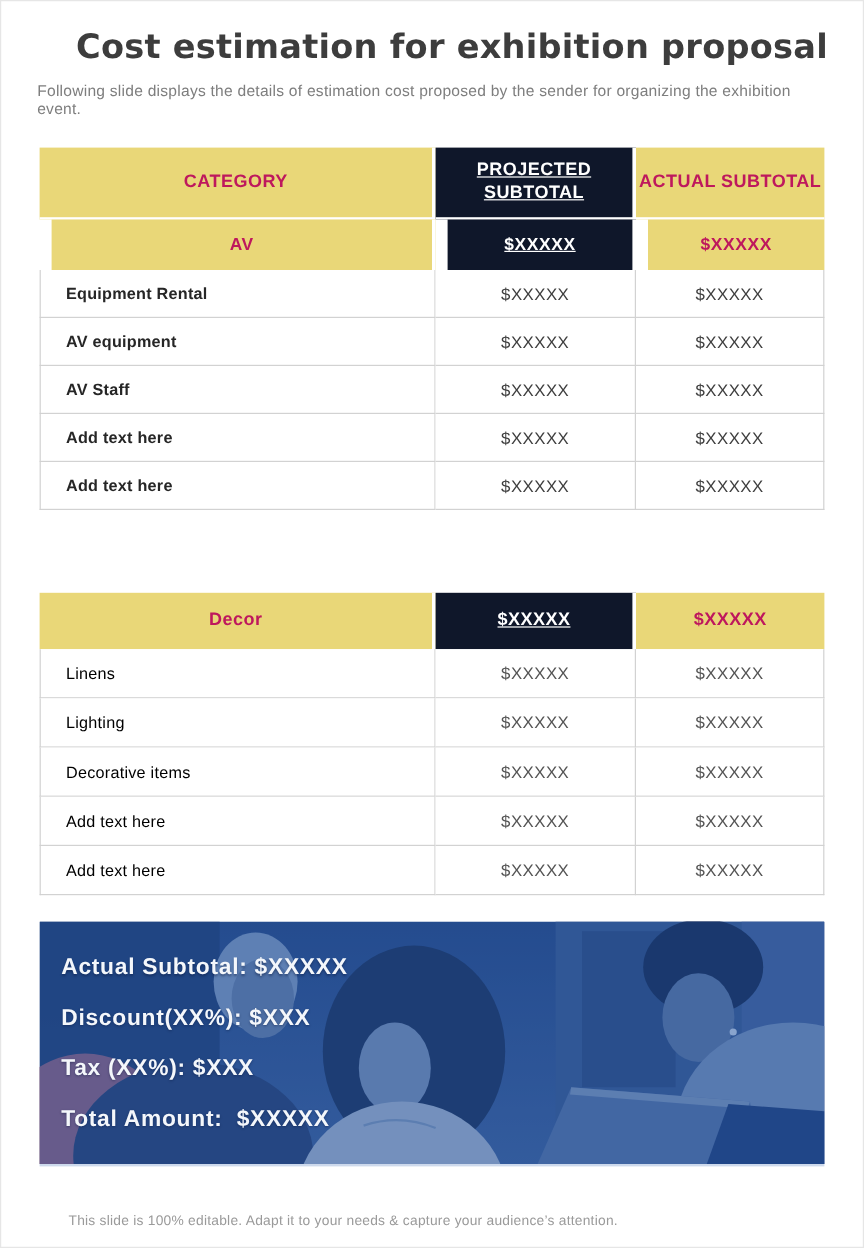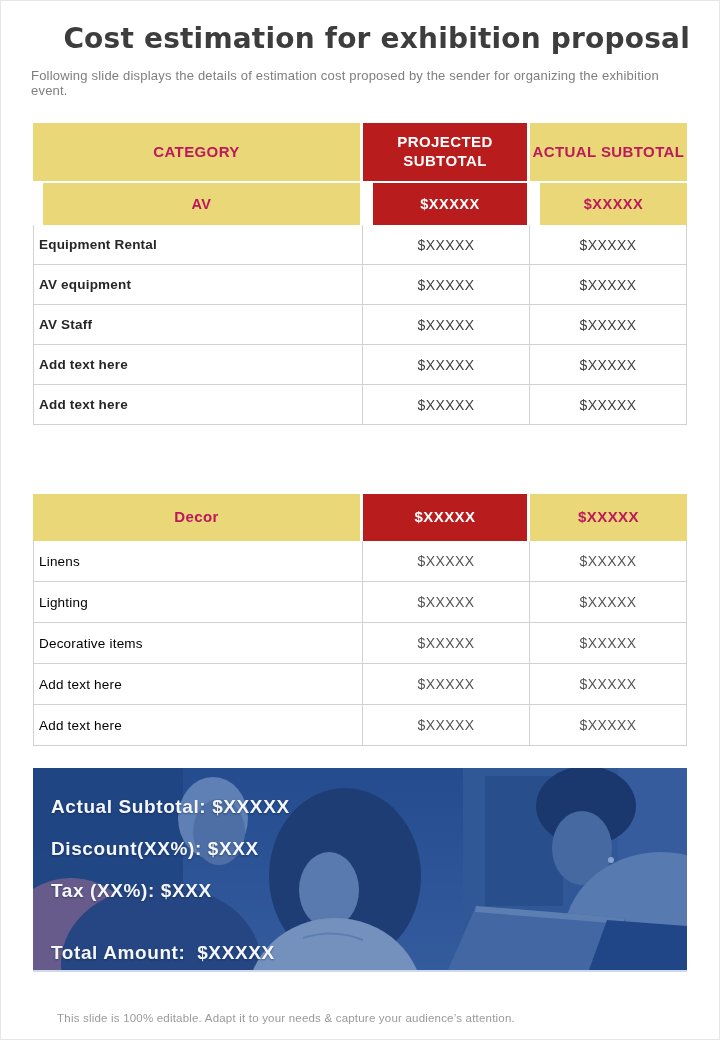--- a/index.html
+++ b/index.html
@@ -19,45 +19,45 @@
     font-size:13px;color:#7e7e7e;letter-spacing:0.2px;
   }
   .tbl{position:absolute;left:33px;display:grid;grid-template-columns:330px 167px 157px;}
   .tbl1{top:123px;grid-template-rows:60px 42px repeat(5,40px);}
   .tbl2{top:494px;grid-template-rows:47px repeat(5,41px);}
   .cell{
     display:flex;align-items:center;justify-content:center;
     box-sizing:border-box;background-clip:padding-box;text-align:center;
   }
   .yellow{background:#e9d778;color:#be185d;}
-  .blue{background:#b91c1c;color:#ffffff;}
+  .blue{background:#0f172a;color:#ffffff;text-decoration:underline;}
   .hcell{font-weight:bold;font-size:15px;letter-spacing:0.4px;line-height:1.25;}
   .gapR{border-right:3px solid #ffffff;}
   .gapB{border-bottom:2px solid #ffffff;}
   .gval{font-weight:bold;font-size:14.5px;letter-spacing:0.5px;margin-left:10px;}
   .bcell{
     background:#fff;border-bottom:1px solid #d2d2d2;border-right:1px solid #d2d2d2;
     font-size:14px;color:#3f3f3f;letter-spacing:0.4px;
   }
-  .bcell.first{border-left:1px solid #d2d2d2;justify-content:flex-start;padding-left:5px;text-align:left;}
+  .bcell.first{border-left:1px solid #d2d2d2;justify-content:flex-start;padding-left:21px;text-align:left;}
   .tbl1 .lbl{font-weight:bold;color:#262626;font-size:13.5px;letter-spacing:0.2px;}
   .tbl2 .lbl{font-weight:normal;color:#000000;font-size:13.5px;letter-spacing:0.2px;}
   .tbl2 .val{color:#555555;}
   .photo{
     position:absolute;left:33px;top:768px;width:654px;height:202px;
     border-bottom:2px solid #cdd9ec;
     font-weight:bold;
   }
   .photo svg{position:absolute;left:0;top:0;width:654px;height:202px;display:block;}
   .summary{position:absolute;left:18px;top:0;width:620px;}
   .sline{
     position:absolute;left:0;color:#f4f7fb;font-size:19px;letter-spacing:0.6px;
     text-shadow:0 1px 2px rgba(10,25,60,0.45);white-space:pre;
   }
-  .sline.l0{top:28px;} .sline.l1{top:70px;} .sline.l2{top:112px;} .sline.l3{top:154px;margin-top:20px;}
+  .sline.l0{top:28px;} .sline.l1{top:70px;} .sline.l2{top:112px;} .sline.l3{top:154px;}
   .footer{
     position:absolute;left:0;top:1012px;width:572px;text-align:center;
     font-size:11.5px;color:#9a9a9a;letter-spacing:0.2px;
   }
 </style>
 </head>
 <body>
 
 <div class="slide">
 

